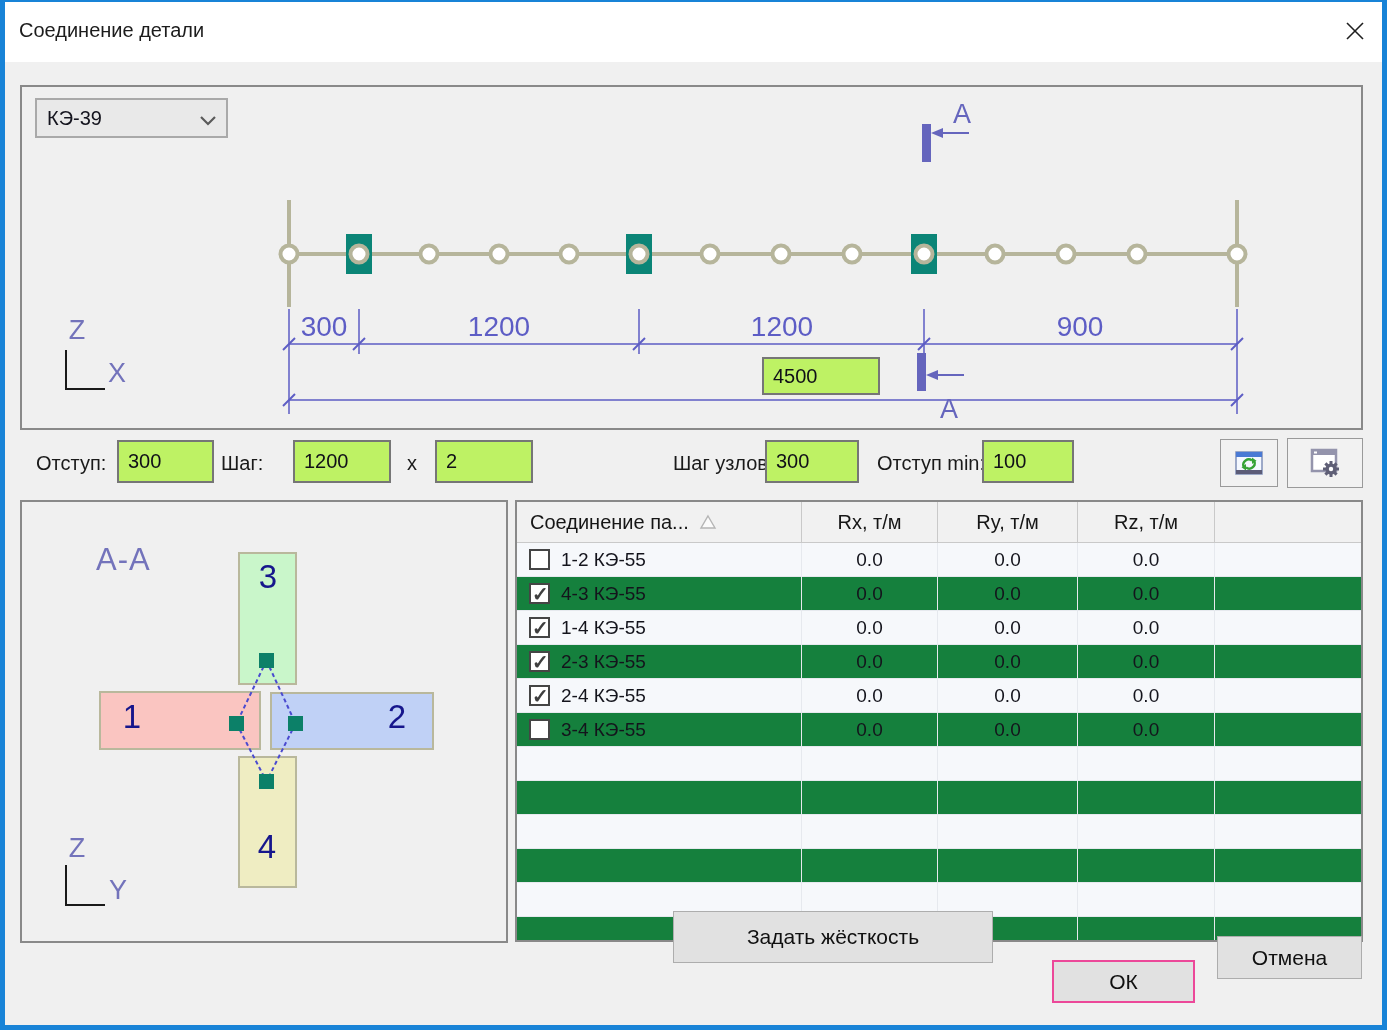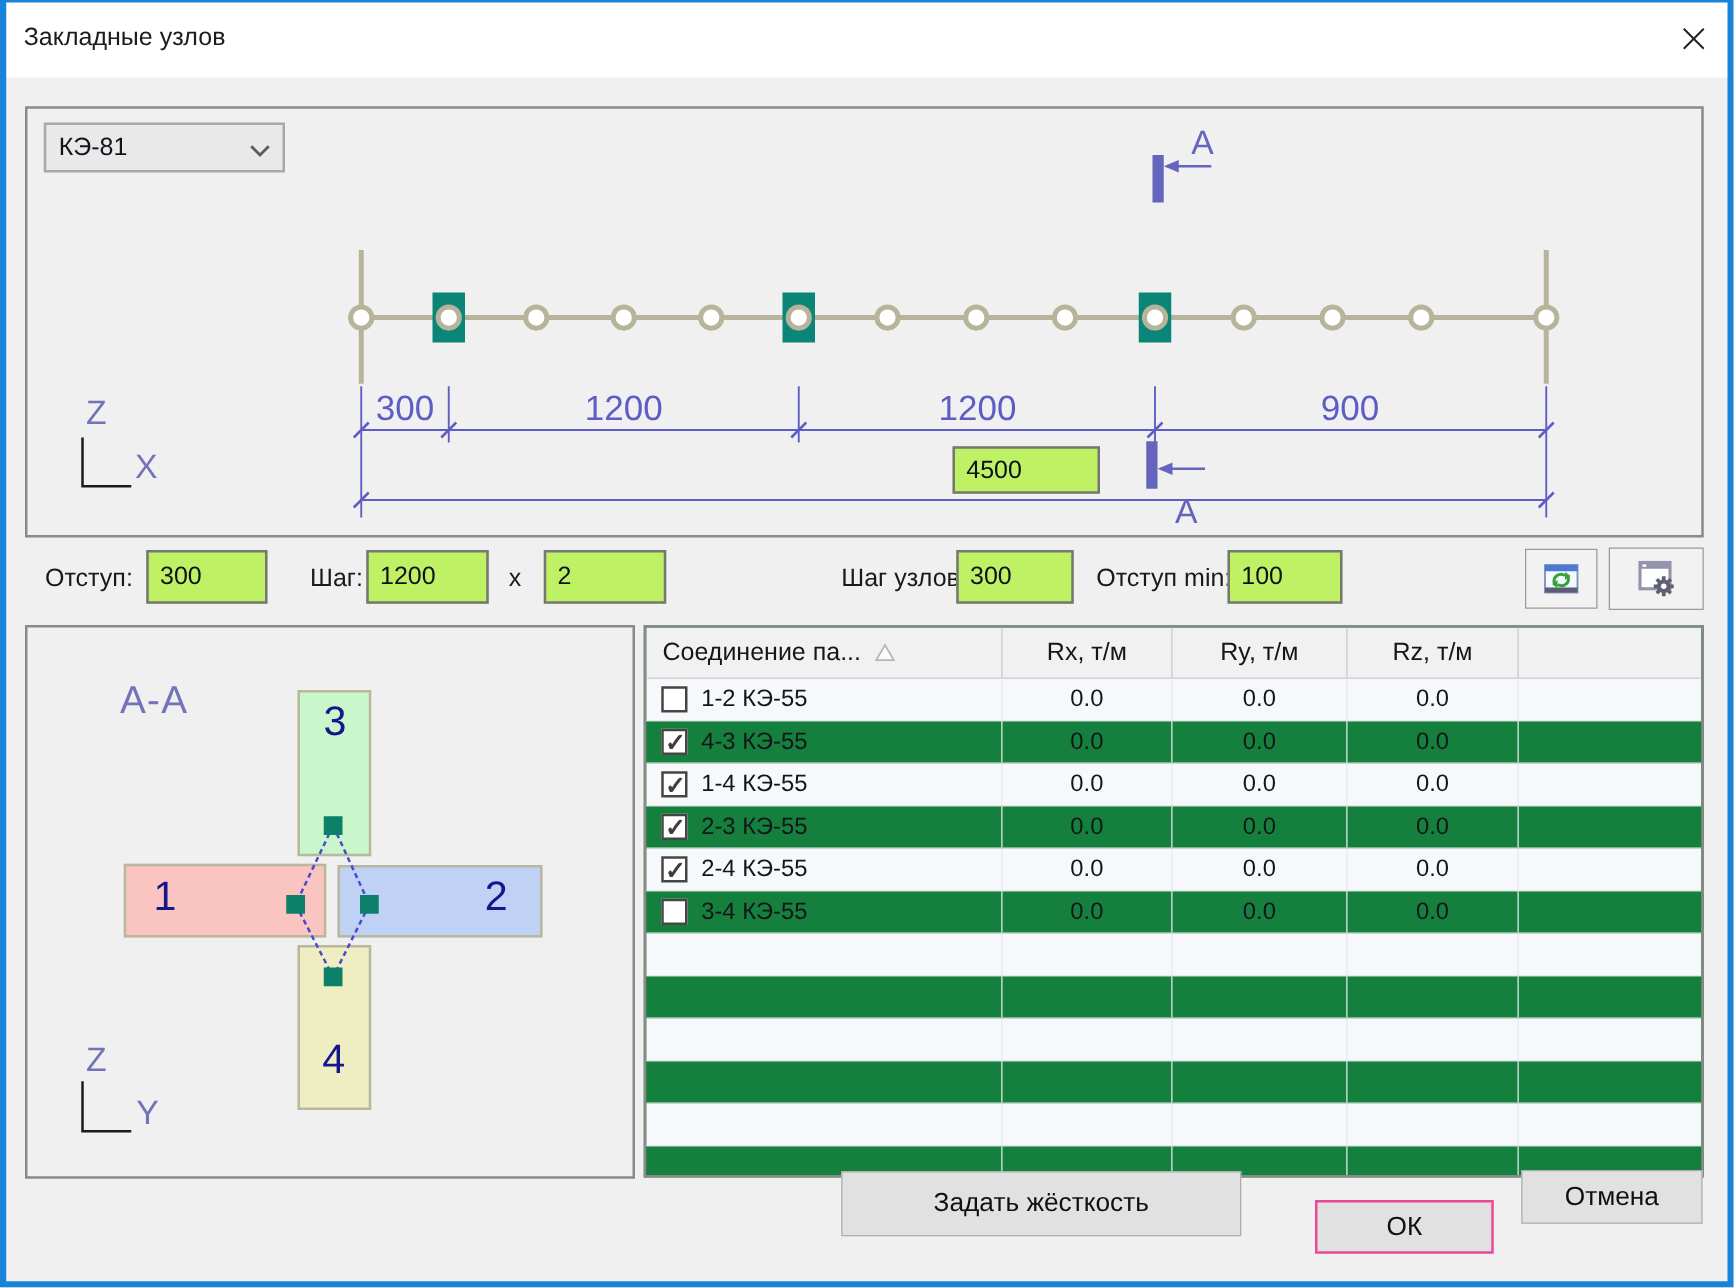--- a/index.html
+++ b/index.html
@@ -32,21 +32,21 @@
   .td:last-child{border-right:none;}
   .cb{appearance:none;-webkit-appearance:none;width:21px;height:21px;margin:0;background:#fff;border:2px solid #454545;box-sizing:border-box;position:relative;cursor:pointer;flex:none;}
   .cb:checked::after{content:"\2713";position:absolute;left:1px;top:-3px;font-size:20px;font-weight:bold;color:#3f3f3f;}
   svg text{font-family:"Liberation Sans","DejaVu Sans",sans-serif;}
 </style>
 </head>
 <body>
 
 <div class="window">
   <div class="titlebar">
-    <span class="title">Закладные узлов</span>
+    <span class="title">Соединение детали</span>
     <div class="closebtn">
       <svg width="24" height="24" viewBox="0 0 24 24">
         <line x1="4" y1="4" x2="20" y2="20" stroke="#1f1f1f" stroke-width="1.6"></line>
         <line x1="20" y1="4" x2="4" y2="20" stroke="#1f1f1f" stroke-width="1.6"></line>
       </svg>
     </div>
   </div>
 
   <div class="panel" style="left:20px;top:85px;width:1343px;height:345px;">
     <svg width="1339" height="341" viewBox="0 0 1339 341" style="position:absolute;left:0;top:0;">
@@ -119,32 +119,32 @@
       </g>
 
       <g>
         <polyline points="44,263 44,302 83,302" fill="none" stroke="#1a1a1a" stroke-width="2"></polyline>
         <text x="55" y="252" text-anchor="middle" font-size="27" fill="#7373bb">Z</text>
         <text x="95" y="295" text-anchor="middle" font-size="27" fill="#7373bb">X</text>
       </g>
     </svg>
 
     <div class="combo" style="left:13px;top:11px;">
-      <span>КЭ-81</span>
+      <span>КЭ-39</span>
       <svg width="20" height="40" viewBox="0 0 20 40" style="top:0;">
         <polyline points="3,17 10,24 17,17" fill="none" stroke="#5a5a5a" stroke-width="2.2"></polyline>
       </svg>
     </div>
 
     <input class="inp" style="left: 740px; top: 270px; width: 118px; height: 38px; z-index: 10;" value="4500">
   </div>
 
   <span class="lbl" style="left:36px;top:452px;">Отступ:</span>
   <input class="inp" style="left: 117px; top: 440px; width: 97px;" value="300">
-  <span class="lbl" style="left:248px;top:452px;">Шаг:</span>
+  <span class="lbl" style="left:221px;top:452px;">Шаг:</span>
   <input class="inp" style="left: 293px; top: 440px; width: 98px;" value="1200">
   <span class="lbl" style="left:407px;top:452px;">x</span>
   <input class="inp" style="left: 435px; top: 440px; width: 98px;" value="2">
   <span class="lbl" style="left:673px;top:452px;">Шаг узлов:</span>
   <input class="inp" style="left: 765px; top: 440px; width: 94px;" value="300">
   <span class="lbl" style="left:877px;top:452px;">Отступ min:</span>
   <input class="inp" style="left: 982px; top: 440px; width: 92px;" value="100">
 
   <div class="iconbtn" style="left:1220px;top:439px;width:58px;height:48px;">
     <svg width="32" height="30" viewBox="0 0 32 30">
@@ -316,18 +316,18 @@
       </div>
     <div class="trow">
         <div class="td first"></div>
         <div class="td"></div>
         <div class="td"></div>
         <div class="td"></div>
         <div class="td"></div>
       </div>
   </div>
 
-  <div class="btn" style="left:673px;top:937px;width:320px;height:52px;">Задать жёсткость</div>
+  <div class="btn" style="left:673px;top:911px;width:320px;height:52px;">Задать жёсткость</div>
   <div class="btn default" style="left:1052px;top:960px;width:143px;height:43px;">ОК</div>
   <div class="btn" style="left:1217px;top:936px;width:145px;height:43px;">Отмена</div>
 
   <div class="frame"></div>
 </div>
 
 </body></html>

